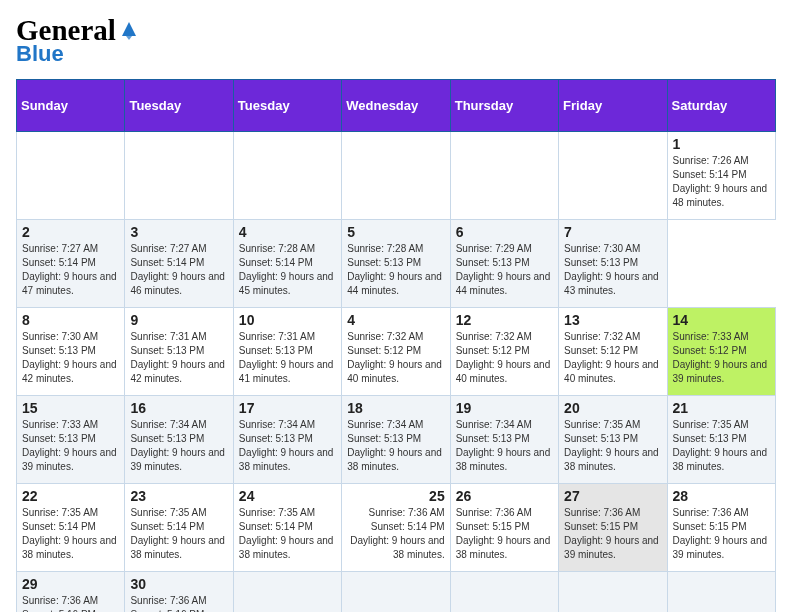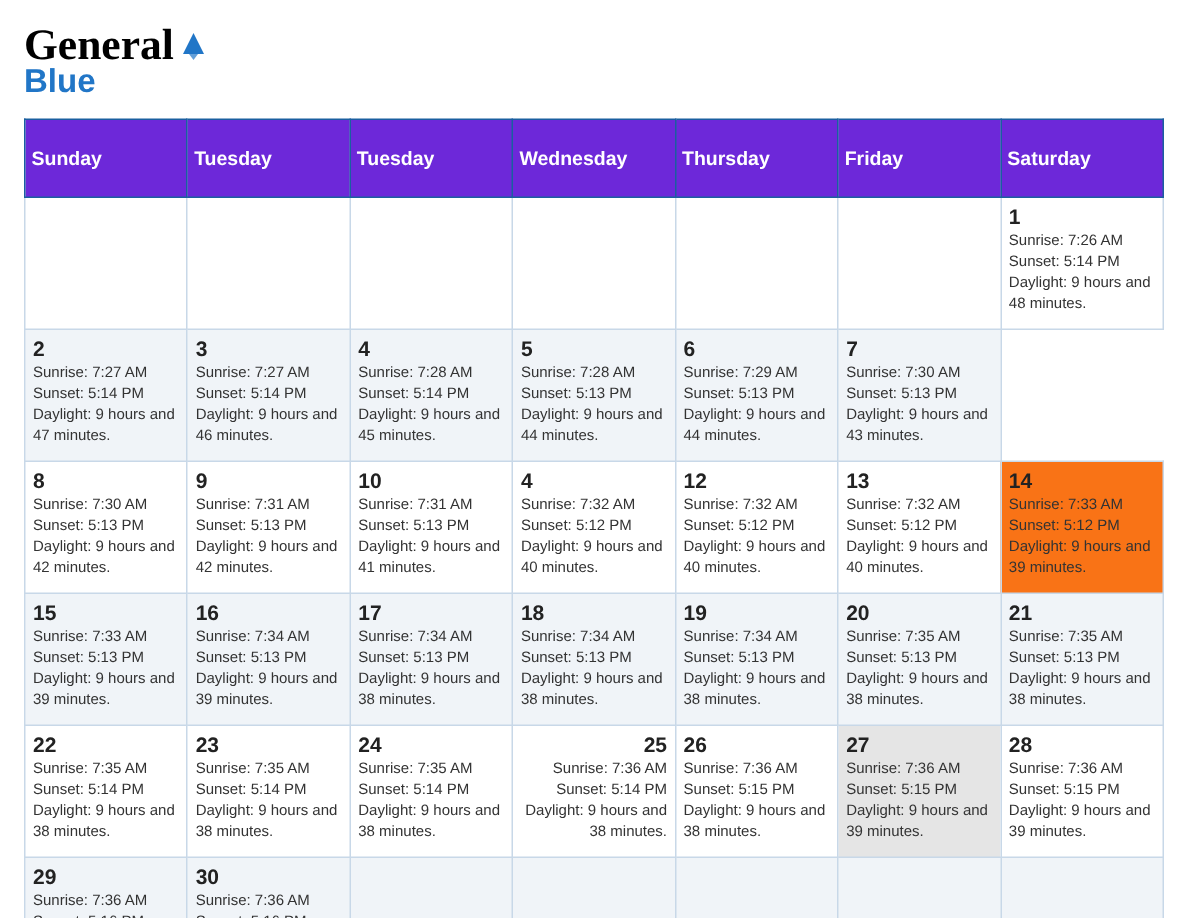--- a/index.html
+++ b/index.html
@@ -179,21 +179,21 @@
           <div class="day-info">Sunrise: 7:32 AM<br>Sunset: 5:12 PM<br>Daylight: 9 hours and 40 minutes.</div>
         </td>
         <td style="background: rgb(255, 255, 255);">
           <span class="day-num">12</span>
           <div class="day-info">Sunrise: 7:32 AM<br>Sunset: 5:12 PM<br>Daylight: 9 hours and 40 minutes.</div>
         </td>
         <td style="background: rgb(255, 255, 255);">
           <span class="day-num">13</span>
           <div class="day-info">Sunrise: 7:32 AM<br>Sunset: 5:12 PM<br>Daylight: 9 hours and 40 minutes.</div>
         </td>
-        <td style="background: #f97316;">
+        <td style="background: #bef264;">
           <span class="day-num">14</span>
           <div class="day-info">Sunrise: 7:33 AM<br>Sunset: 5:12 PM<br>Daylight: 9 hours and 39 minutes.</div>
         </td>
       </tr>
       <tr class="week-row">
         <td style="background: rgb(240, 244, 248);">
           <span class="day-num">15</span>
           <div class="day-info">Sunrise: 7:33 AM<br>Sunset: 5:13 PM<br>Daylight: 9 hours and 39 minutes.</div>
         </td>
         <td style="background: rgb(240, 244, 248);">

